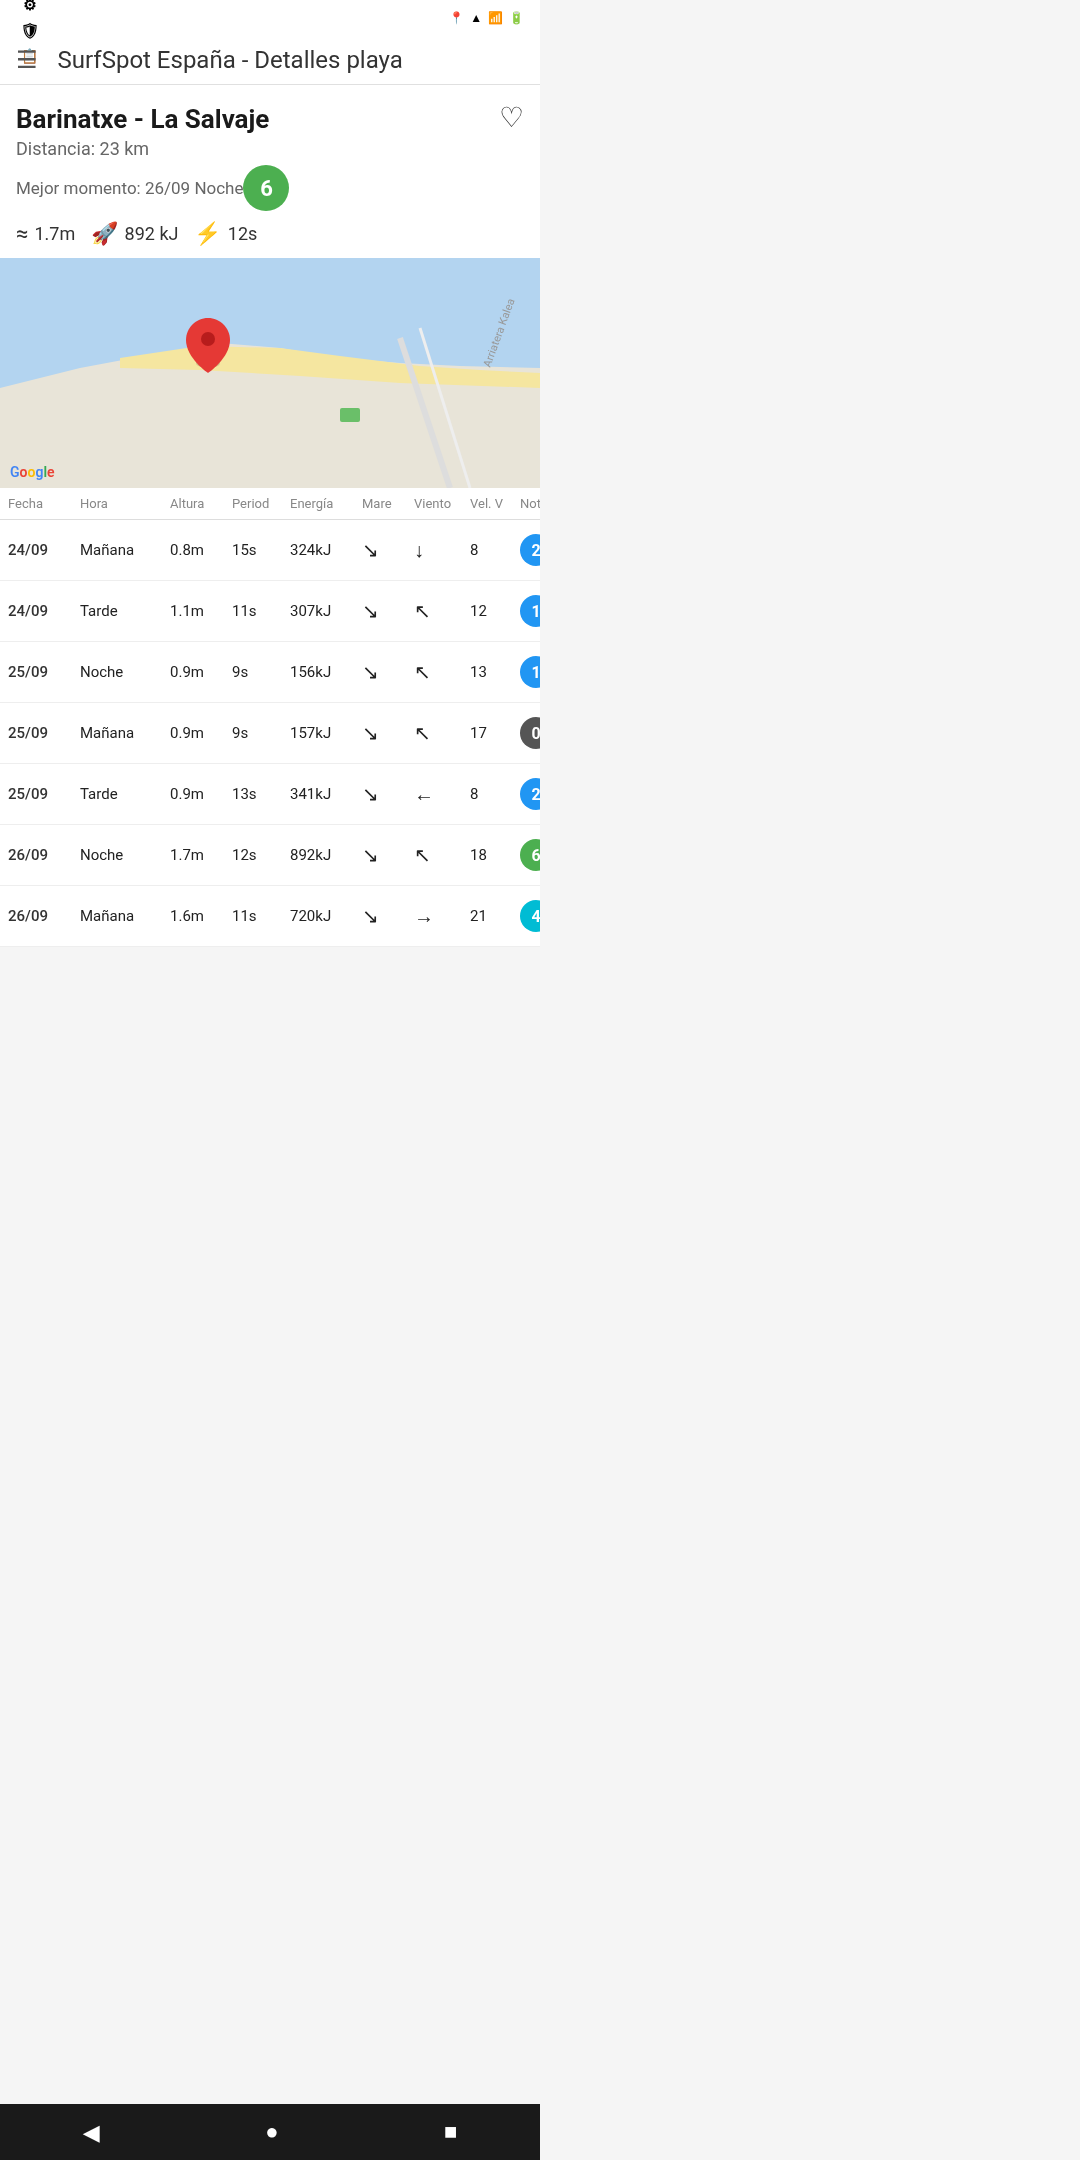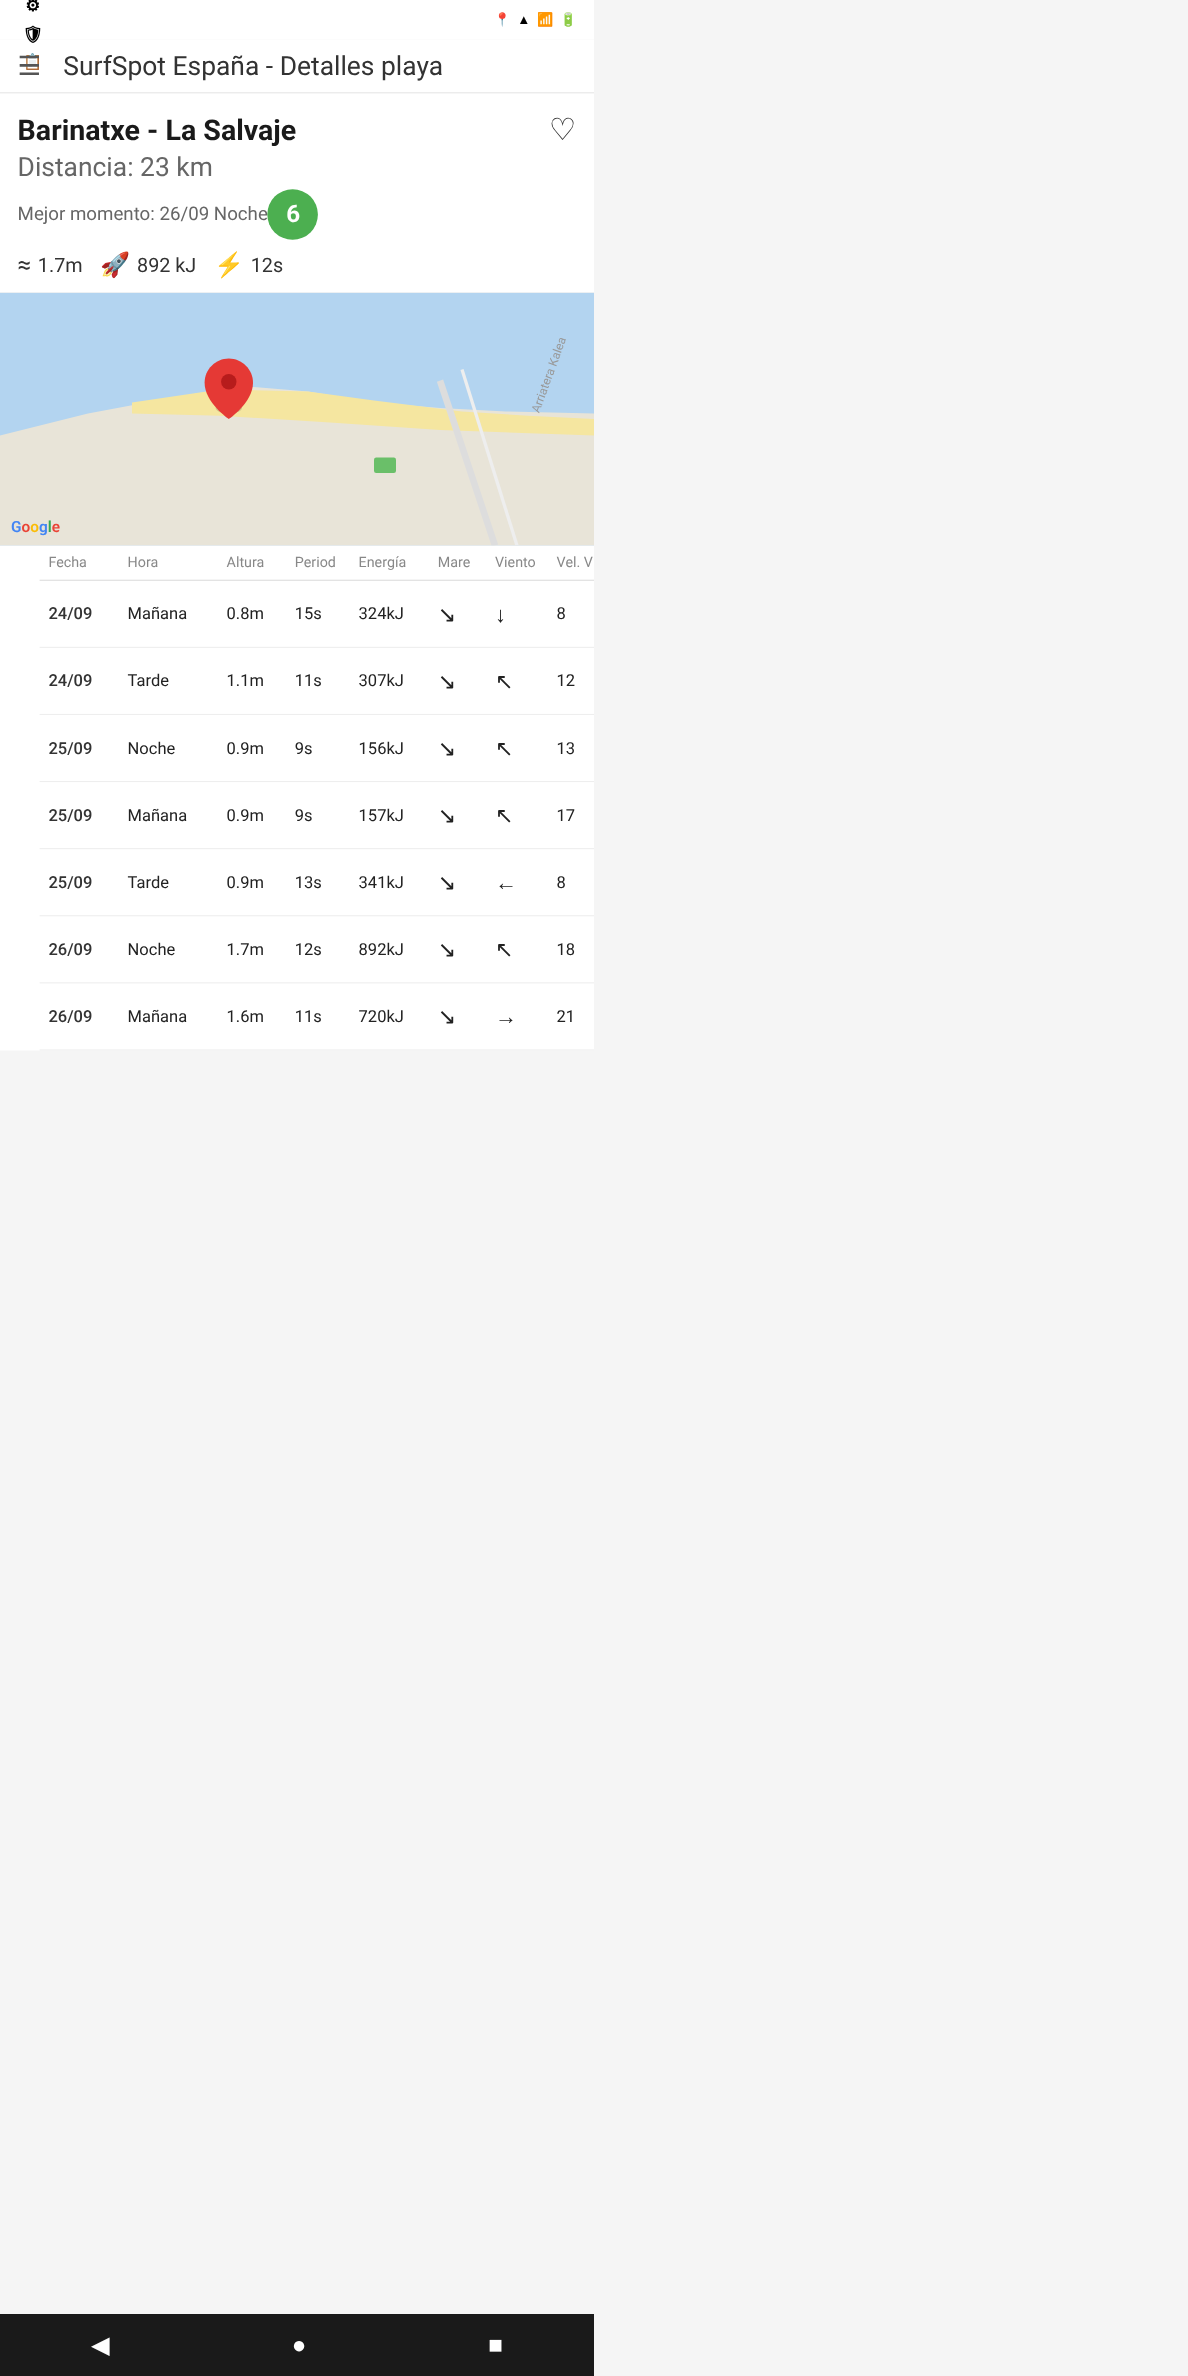--- a/index.html
+++ b/index.html
@@ -50,21 +50,21 @@
       font-size: 26px;
       font-weight: 700;
       color: #1a1a1a;
     }
     .heart-icon {
       font-size: 28px;
       color: #333;
       cursor: pointer;
     }
     .distance {
-      font-size: 24px;
+      font-size: 18px;
       color: #666;
       margin-bottom: 6px;
     }
     .best-moment-row {
       display: flex;
       justify-content: flex-start;
       align-items: center;
     }
     .best-moment {
       font-size: 17px;
@@ -120,21 +120,20 @@
     .google-logo span:nth-child(2) { color: #EA4335; }
     .google-logo span:nth-child(3) { color: #FBBC05; }
     .google-logo span:nth-child(4) { color: #4285F4; }
     .google-logo span:nth-child(5) { color: #34A853; }
     .google-logo span:nth-child(6) { color: #EA4335; }
 
     
     .forecast-table {
       background: #fff;
       width: 100%;
-      padding-left: 36px;
     }
     .table-header {
       display: grid;
       grid-template-columns: 72px 90px 62px 58px 72px 52px 56px 50px 48px;
       padding: 8px 8px;
       border-bottom: 1px solid #ddd;
     }
     .table-header-cell {
       font-size: 13px;
       color: #888;

